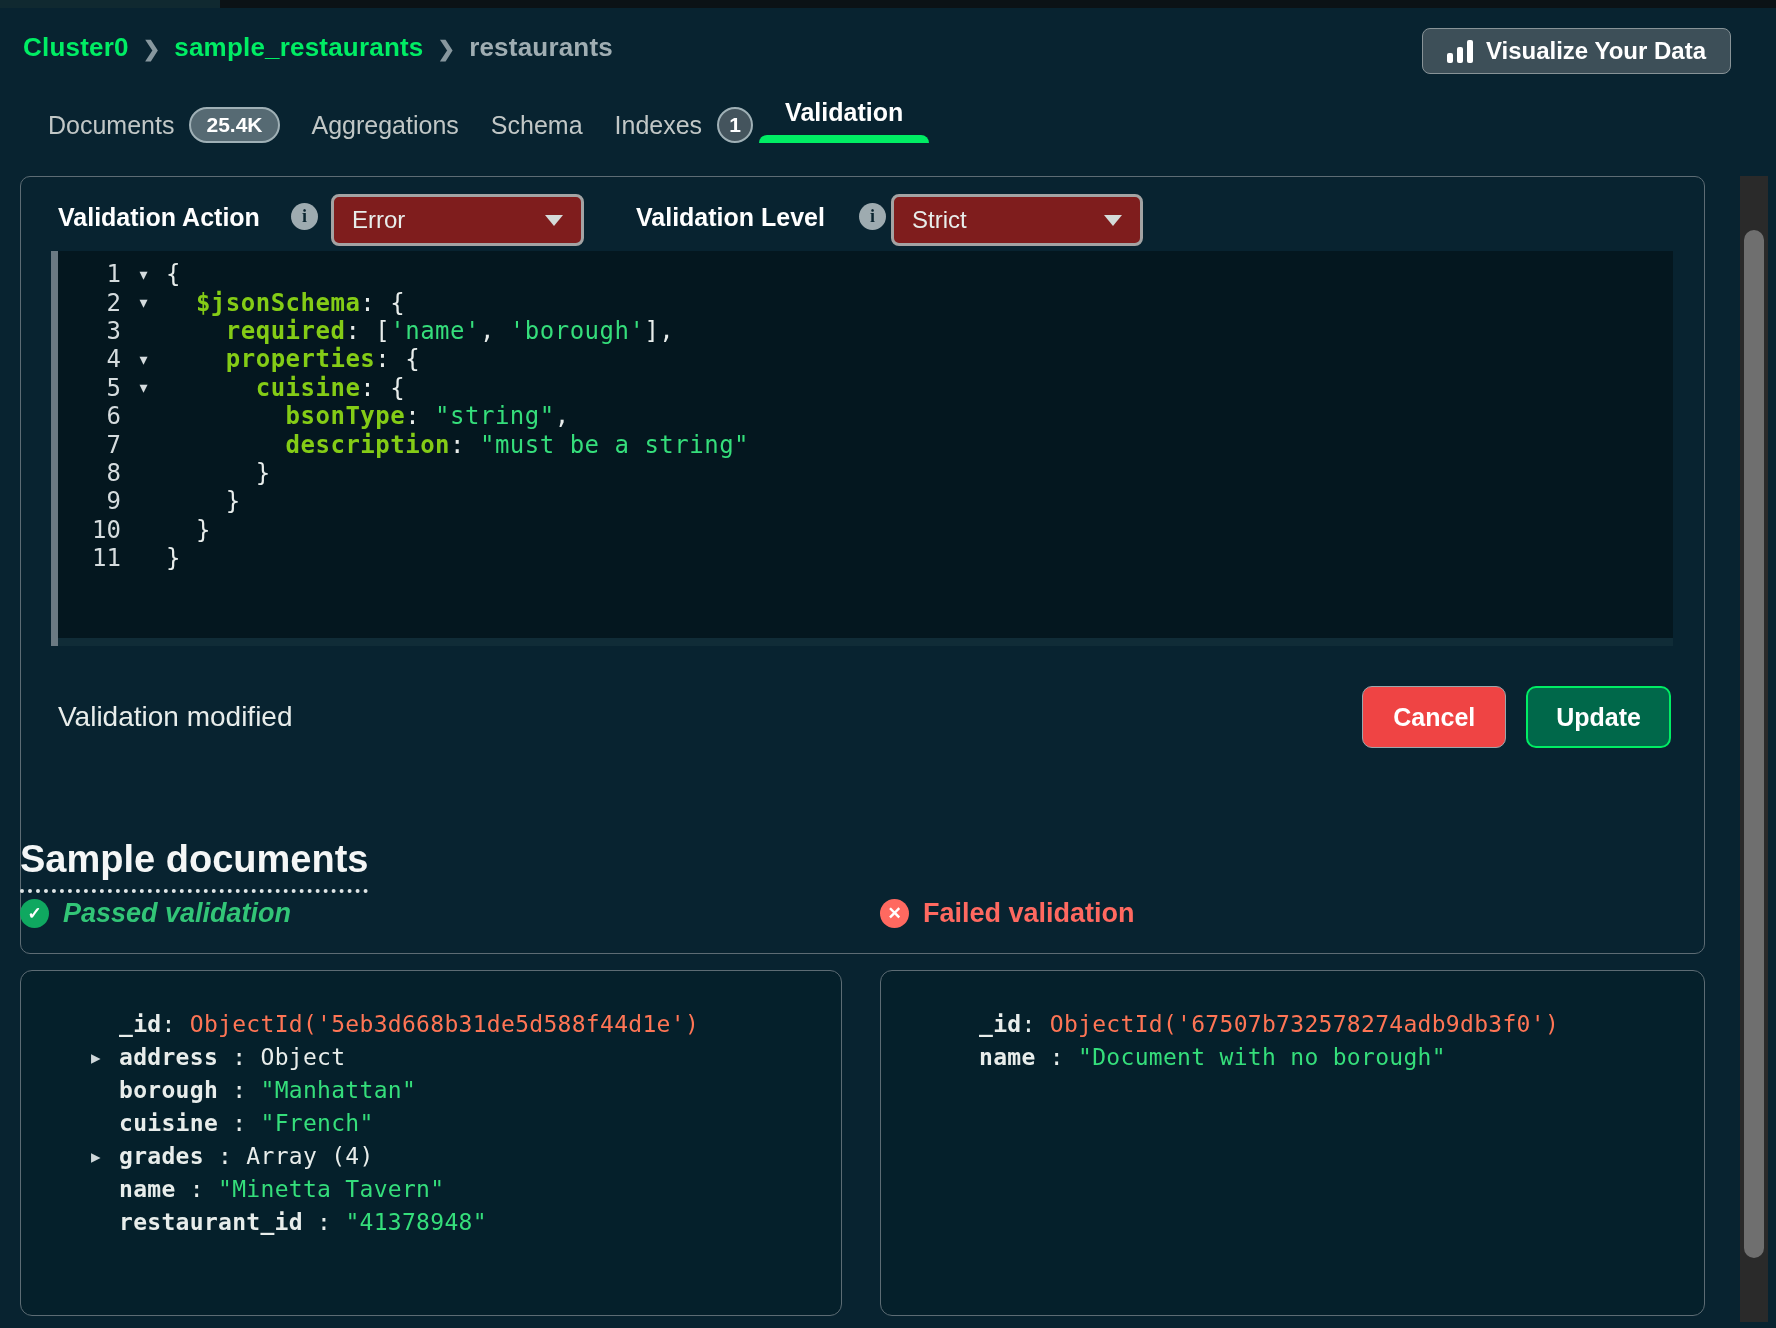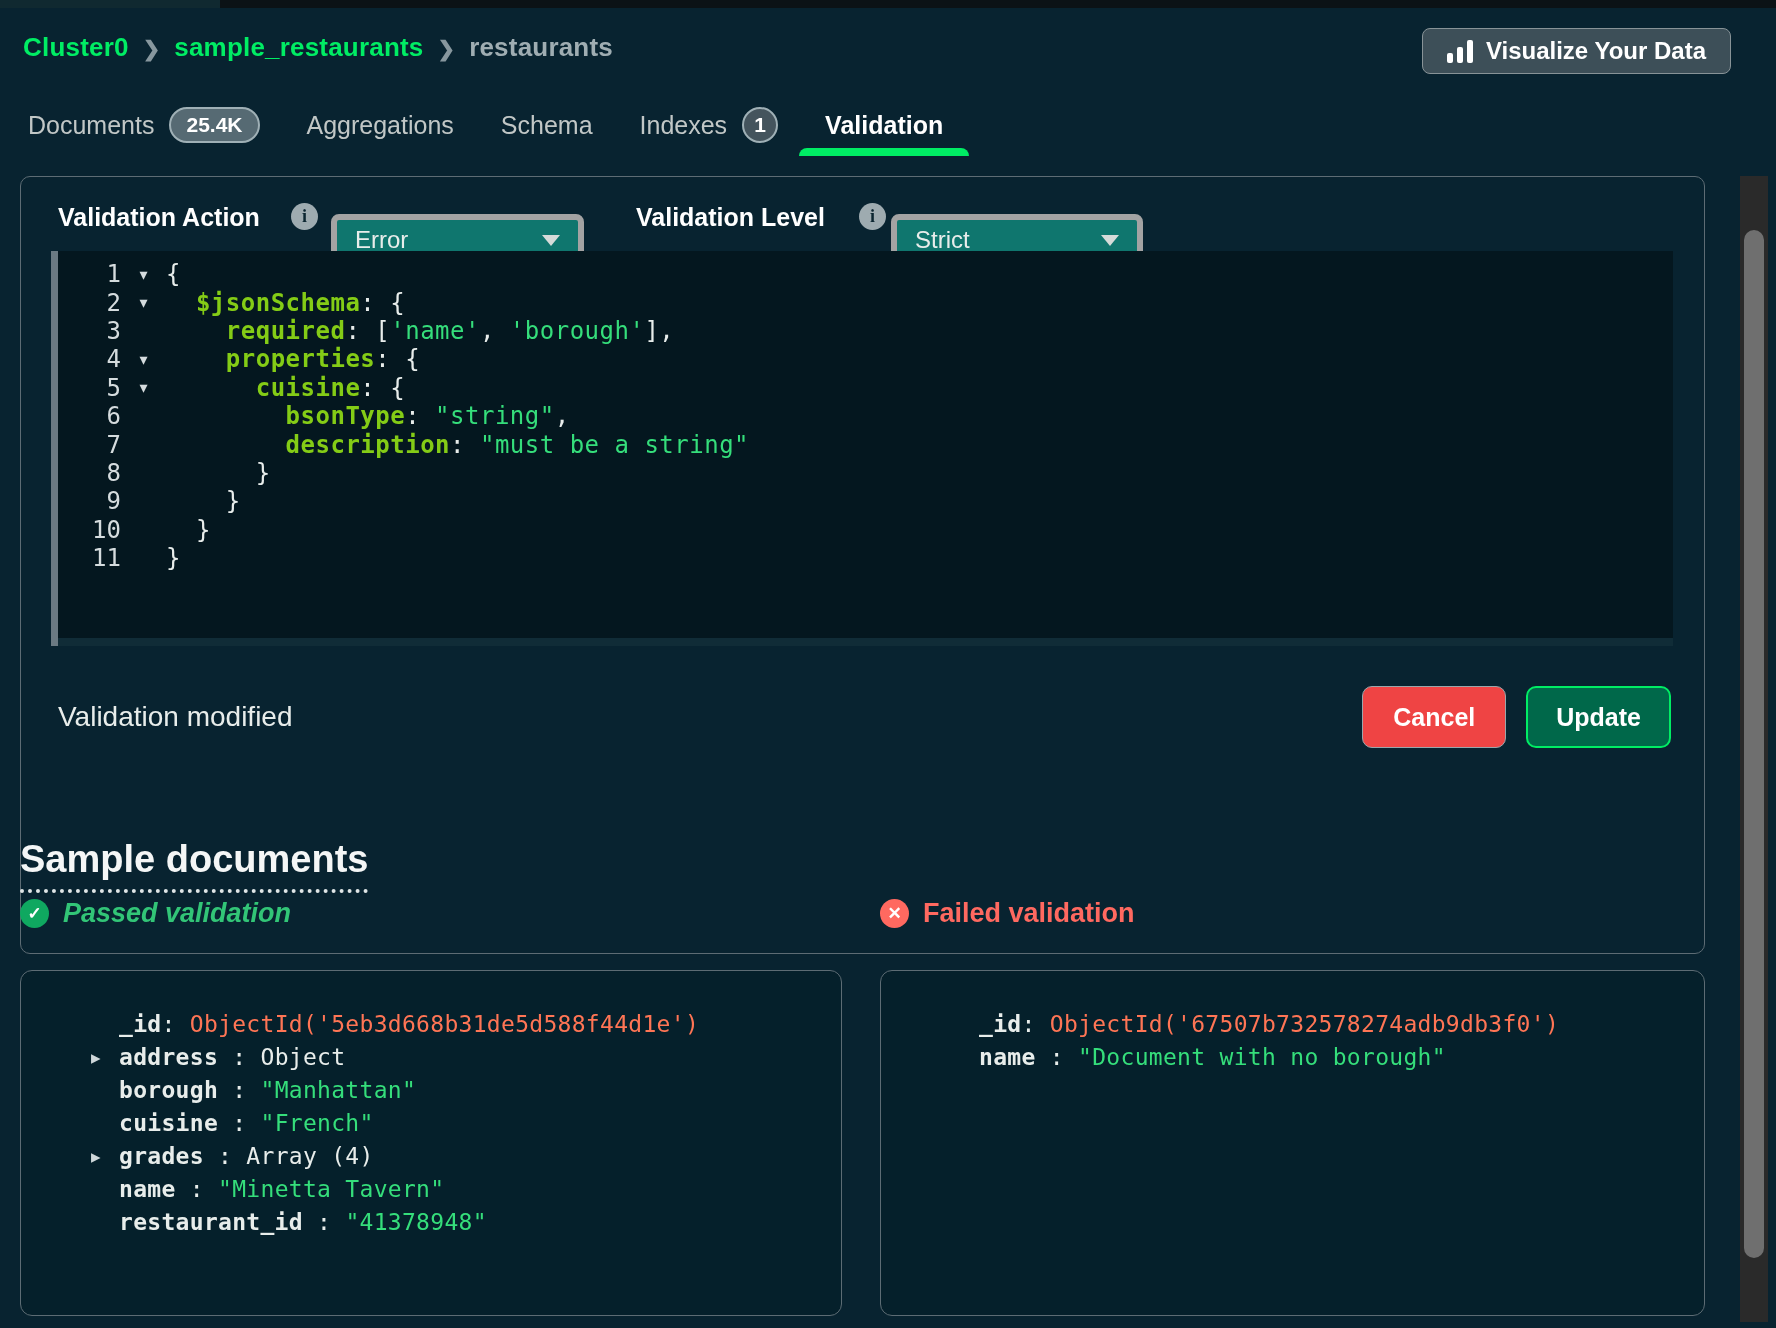--- a/index.html
+++ b/index.html
@@ -30,36 +30,36 @@
     color:#ffffff; font-size:24px; font-weight:700; font-family:"Liberation Sans",sans-serif;
     display:flex; align-items:center; gap:13px; cursor:pointer;
   }
   .chart-icon { display:flex; align-items:flex-end; gap:4px; height:24px; }
   .chart-icon i { display:block; width:6px; background:#ffffff; border-radius:2px; }
   .chart-icon i:nth-child(1){ height:10px; }
   .chart-icon i:nth-child(2){ height:16px; }
   .chart-icon i:nth-child(3){ height:23px; }
 
   
-  .tabs { position:absolute; left:28px; top:94px; height:62px; display:flex; gap:47px; align-items:flex-end; }
+  .tabs { position:absolute; left:48px; top:94px; height:62px; display:flex; gap:32px; align-items:flex-end; }
   .tab { position:relative; height:62px; display:flex; align-items:center; gap:15px; cursor:pointer; }
   .tab-label { font-size:25px; font-weight:500; color:#c1c7c6; }
-  .tab.active { padding:0 26px; margin:0 -26px; }
+  .tab.active { padding:0 26px; margin:13px -26px; }
   .tab.active .tab-label { color:#ffffff; font-weight:700; }
   .tab.active::after { content:''; position:absolute; left:0; right:0; bottom:0; height:8px; background:#00ED64; border-radius:8px 8px 0 0; }
   .badge { color:#ffffff; font-weight:700; font-size:21px; display:flex; align-items:center; justify-content:center; }
   .badge.pill { background:#566a73; border:2px solid #9fb0b6; border-radius:18px; height:36px; padding:0 15px; }
   .badge.circle { background:#44545d; border:2px solid #9fb0b6; border-radius:50%; width:36px; height:36px; padding:0; }
 
   
   .validation-panel { position:absolute; left:20px; top:176px; width:1685px; height:778px; border:1px solid #5d6c74; border-radius:10px; }
 
   .ctrl-label { position:absolute; font-size:25px; font-weight:700; color:#ffffff; top:26px; }
   .info-icon { position:absolute; top:26px; width:27px; height:27px; border-radius:50%; background:#9eabb0; color:#0b2530; font-size:18px; font-weight:800; display:flex; align-items:center; justify-content:center; cursor:pointer; font-family:"Liberation Serif",serif; }
-  .dropdown { position:absolute; top:17px; height:52px; background:#0f766e; border:6px solid #a3a3a3; border-radius:8px; display:flex; align-items:center; padding:0 18px; cursor:pointer;margin-top:20px; }
+  .dropdown { position:absolute; top:17px; height:52px; background:#7f1d1d; border:3px solid #a3a3a3; border-radius:8px; display:flex; align-items:center; padding:0 18px; cursor:pointer; }
   .dropdown .dd-value { font-size:24px; color:#e8edeb; flex:1; }
   .dd-caret { width:0; height:0; border-left:9px solid transparent; border-right:9px solid transparent; border-top:11px solid #d5dbd9; margin-left:14px; }
   #dd-action { left:310px; width:253px; }
   #dd-level { left:870px; width:252px; }
   #lbl-action { left:37px; }
   #lbl-level { left:615px; }
   #info-action { left:270px; }
   #info-level { left:838px; }
 
   

